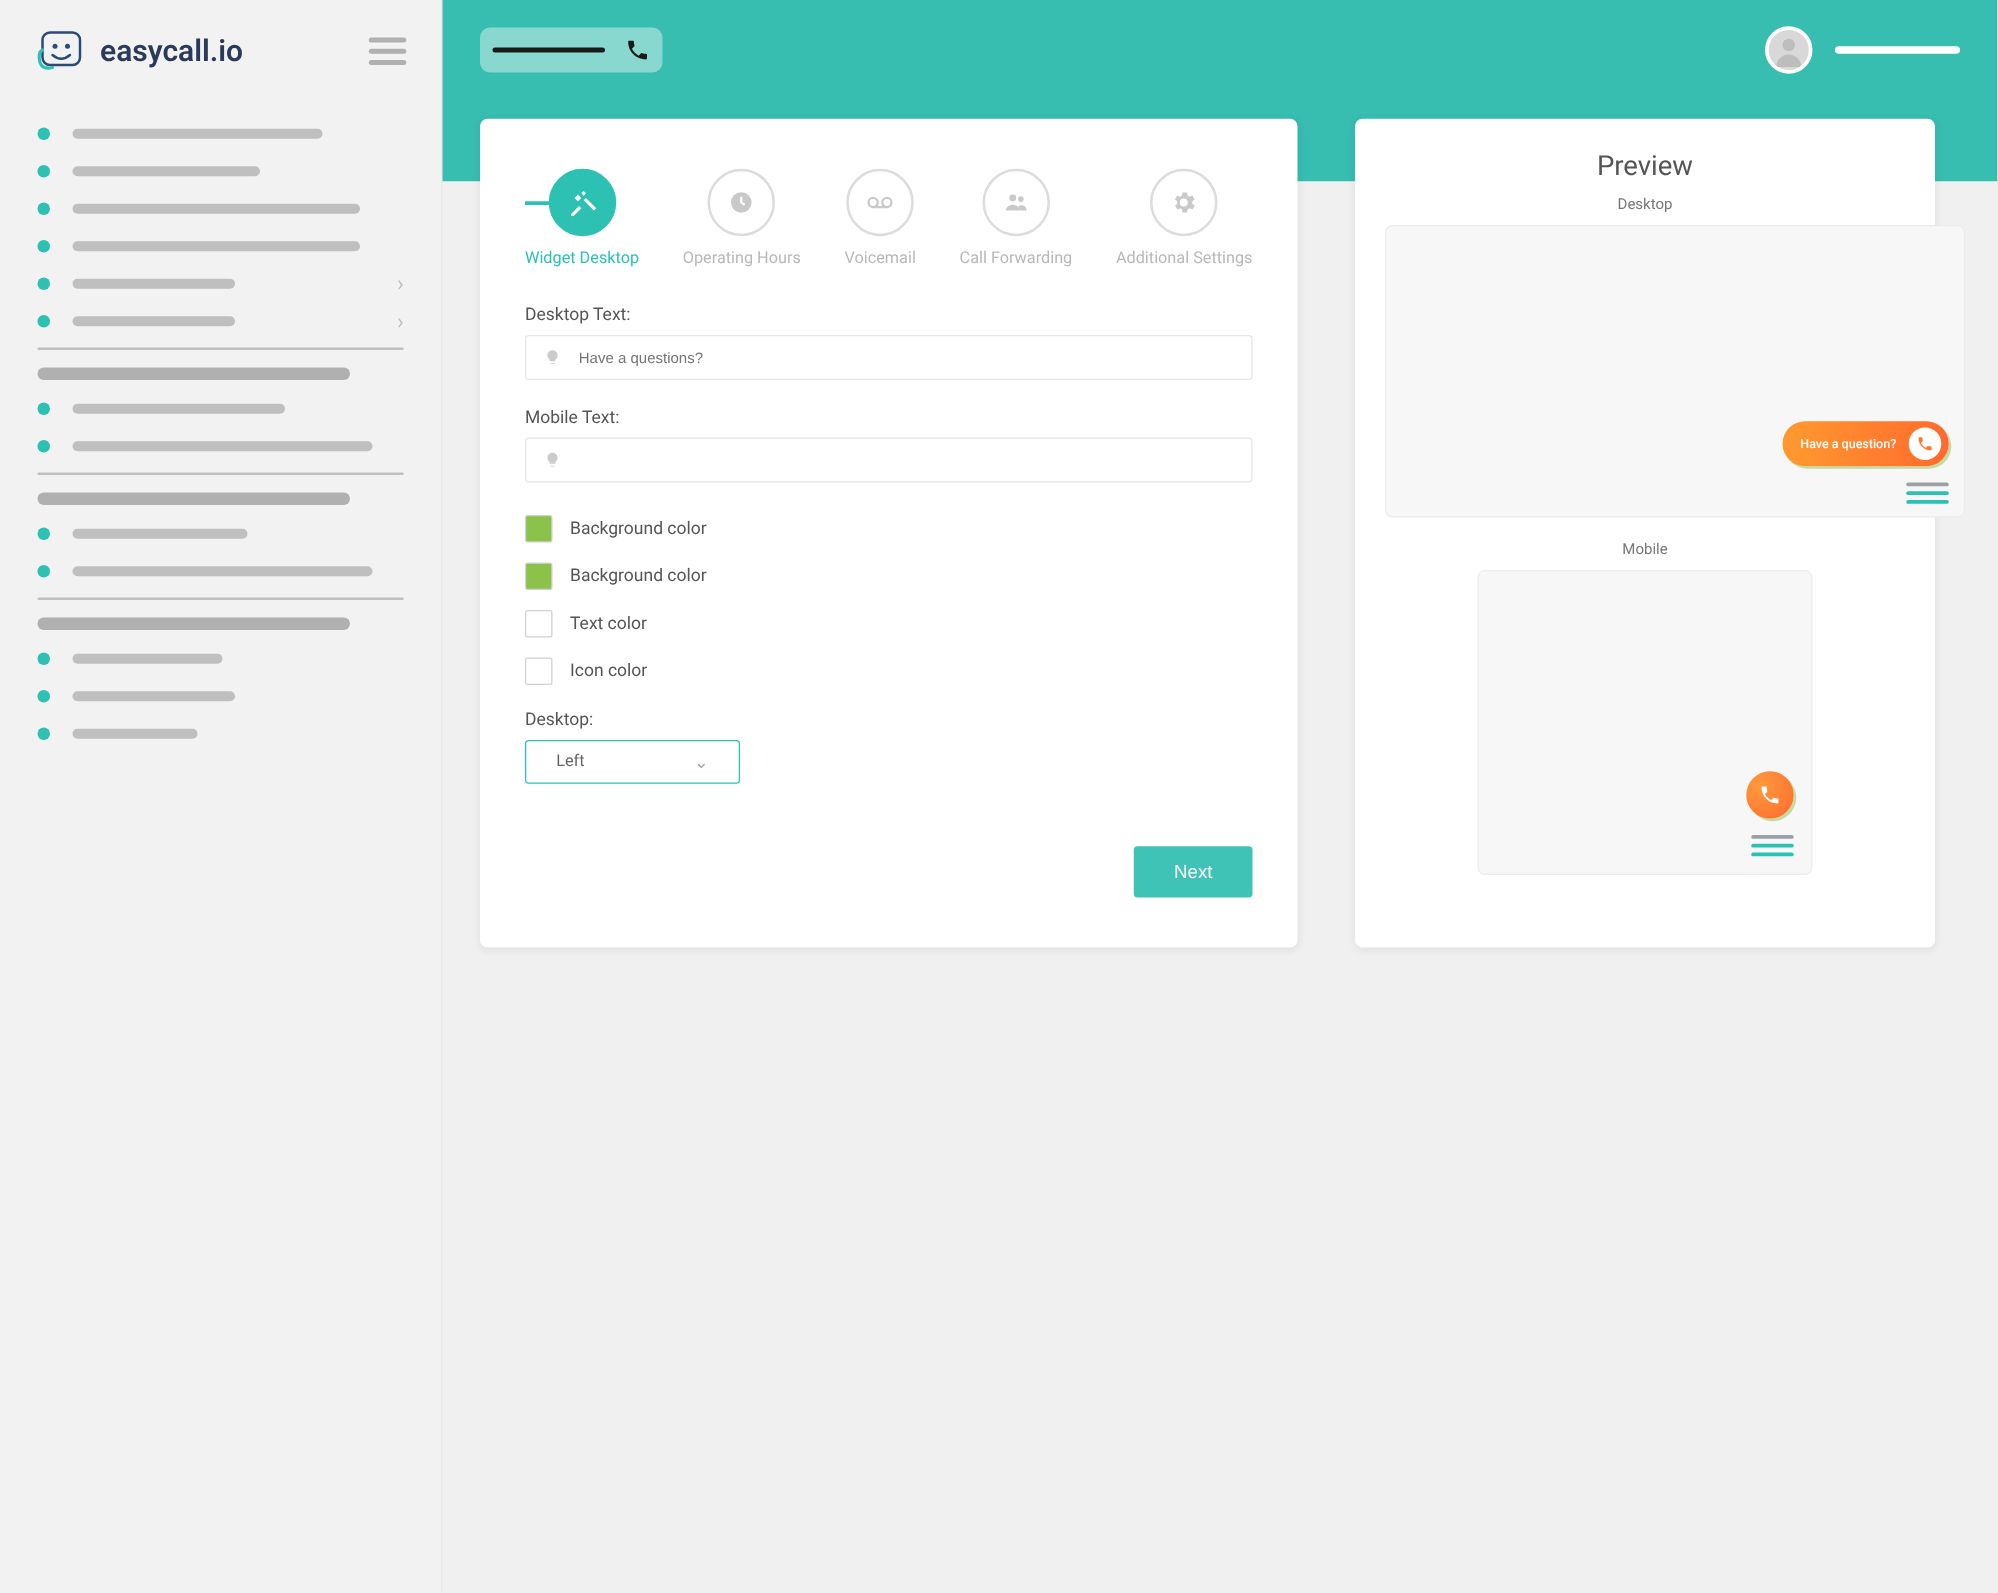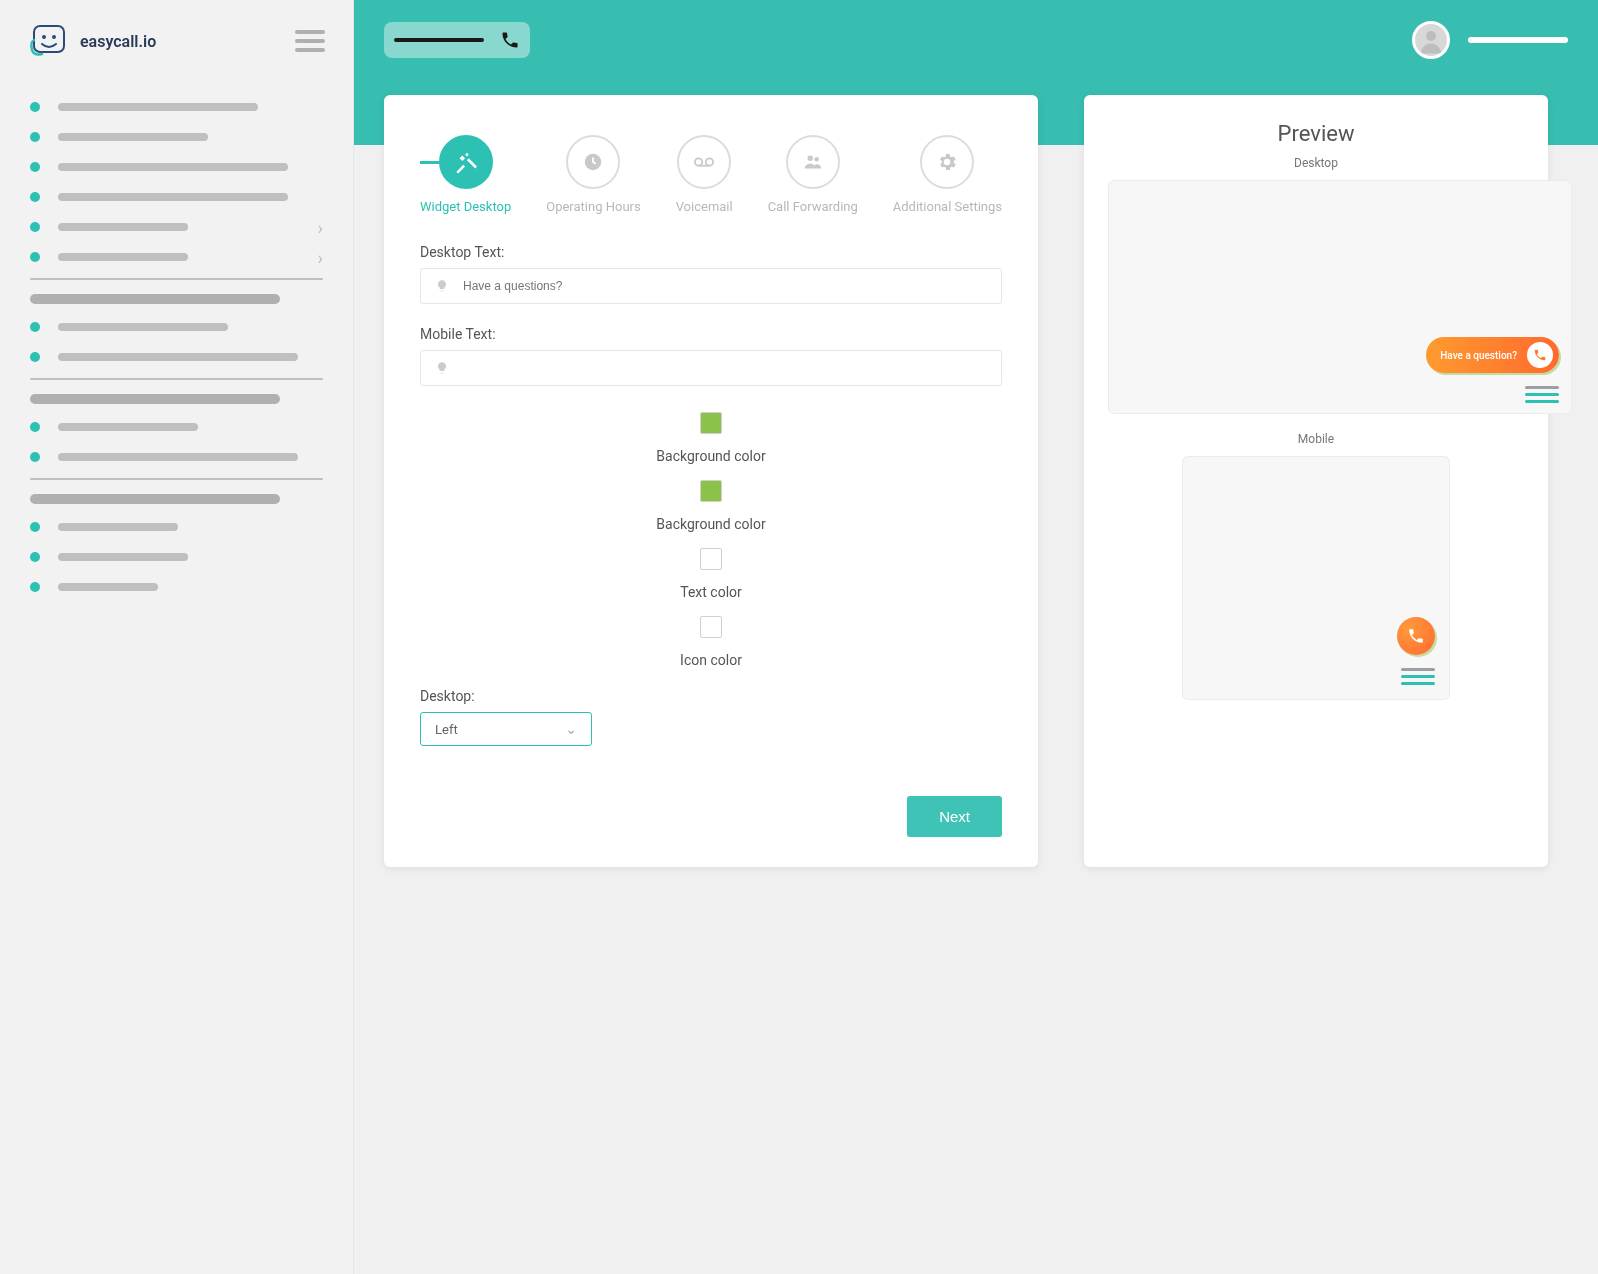--- a/index.html
+++ b/index.html
@@ -25,21 +25,21 @@
     align-items: center;
     justify-content: space-between;
     padding: 20px 28px;
   }
   .logo {
     display: flex;
     align-items: center;
     gap: 10px;
     color: #2b3a5a;
     font-weight: 600;
-    font-size: 16px;
+    font-size: 24px;
   }
   .logo-icon {
     width: 42px;
     height: 42px;
   }
   .hamburger {
     width: 30px;
     height: 22px;
     display: flex;
     flex-direction: column;
@@ -239,38 +239,37 @@
     font-size: 12px;
     color: #888;
   }
   .bulb-icon { color:#ccc; }
 
   .color-row {
     display: flex;
     align-items: center;
     gap: 14px;
     margin-bottom: 16px;
-    flex-direction: column;
   }
   .swatch {
     width: 22px;
     height: 22px;
     border: 1px solid #d0d0d0;
     border-radius: 2px;
   }
   .color-label { font-size: 14px; color: #555; }
 
   .select-wrap {
     margin-top:6px;
   }
   .select {
     width: 172px;
     border: 1px solid #2cc1b3;
     border-radius: 3px;
-    padding: 8px 14px;
+    padding: 8px 24px;
     display: flex;
     align-items: center;
     justify-content: space-between;
     font-size: 13px;
     color: #666;
     background:#fff;
   }
   .select .chev { color:#aaa; font-size:14px; }
 
   .next-btn {

